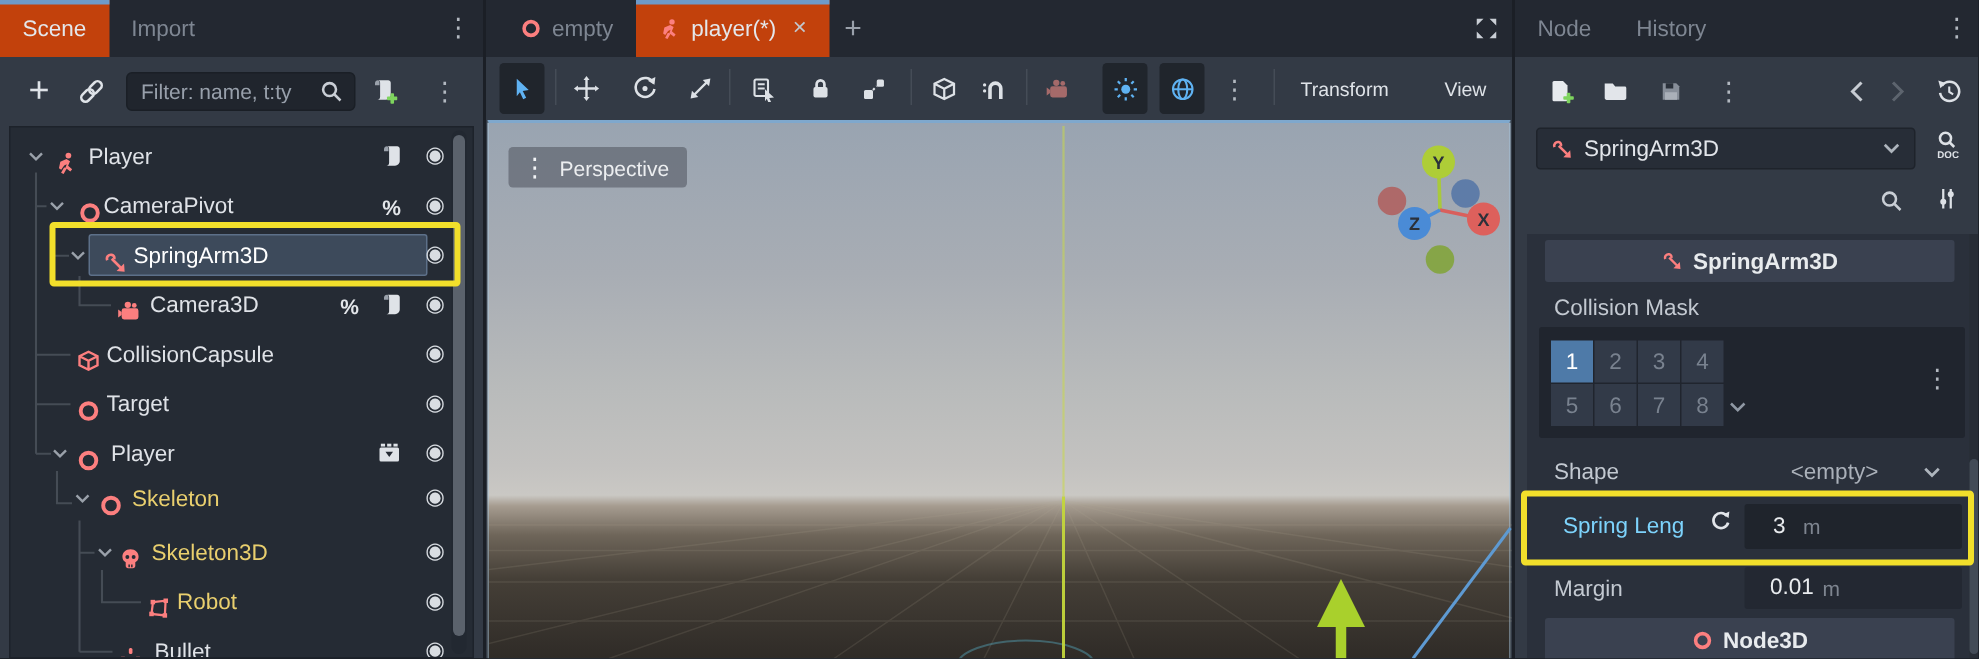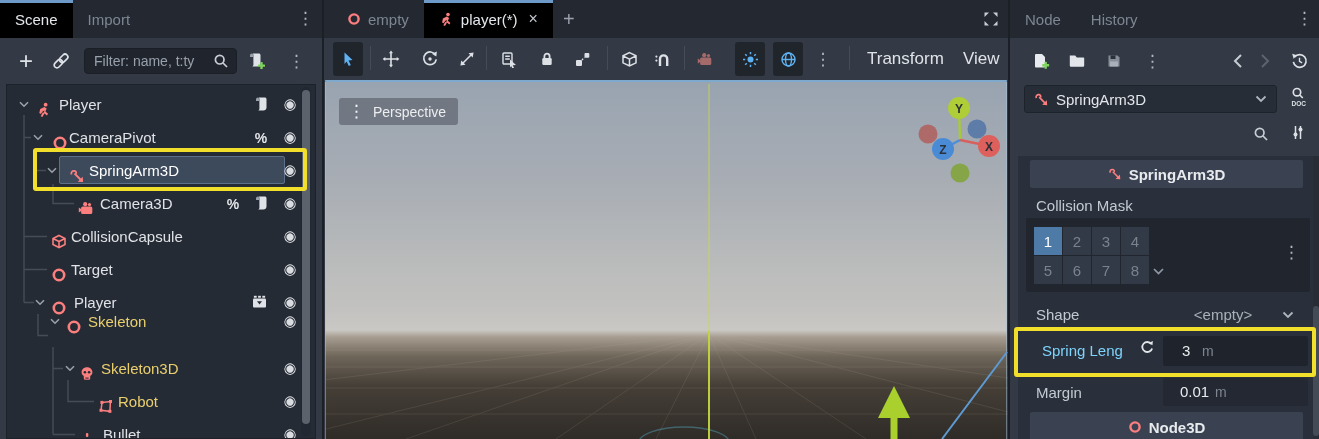--- a/index.html
+++ b/index.html
@@ -2,21 +2,21 @@
 <html><head>
 <meta charset="utf-8">
 <style>
   html,body{margin:0;padding:0;background:#14171c;}
   .root{position:relative;width:1319px;height:439px;background:#1b1f26;overflow:hidden;
         font-family:"Liberation Sans",sans-serif;color:#dfe2e7;font-size:15px;
         -webkit-font-smoothing:antialiased;}
   .panel{position:absolute;top:0;bottom:0;background:#333a45;}
   .tabbar{position:absolute;top:0;left:0;right:0;height:38px;background:#232831;display:flex;align-items:stretch;}
   .tab{display:flex;align-items:center;gap:7px;padding:0 15px;color:#7e8692;font-size:15px;cursor:default;}
-  .tab.active{background:#000000;color:#e4e7eb;box-shadow:inset 0 3px 0 #6d9ac9;}
+  .tab.active{background:#c2410c;color:#e4e7eb;box-shadow:inset 0 3px 0 #6d9ac9;}
   .dots{color:#b2b8c0;font-size:17px;line-height:1;}
   .tb-dots{position:absolute;top:10px;}
   .sep{position:absolute;top:8px;width:1px;height:24px;background:#454c57;}
   .icnbtn{position:absolute;top:50%;transform:translateY(-50%);display:flex;align-items:center;justify-content:center;}
   input{font-family:"Liberation Sans",sans-serif;}
   input::placeholder{color:#98a0ab;opacity:1;}
 
   
   .ltoolbar{position:absolute;top:38px;left:0;right:0;height:46px;}
   .filter-input{position:absolute;left:84px;top:10px;width:153px;height:26px;background:#20252d;
@@ -33,21 +33,21 @@
   .b-eye{left:274px;color:#d9dde2;font-size:15px;}
   .pct{font-size:14px;font-weight:bold;color:#e3e6ea;line-height:18px;}
   .vscroll{position:absolute;left:294px;top:2px;width:10px;bottom:2px;background:#222831;border-radius:5px;}
   .vthumb{position:absolute;left:1px;width:8px;border-radius:4px;background:#5b626c;}
   .hlbox{position:absolute;border:4px solid #f2df2b;border-radius:3px;box-sizing:border-box;z-index:30;pointer-events:none;}
 
   
   .mtoolbar{position:absolute;top:38px;left:0;right:0;height:42px;background:#333a45;}
   .toolbtn{position:absolute;top:4px;width:30px;height:34px;border-radius:3px;display:flex;align-items:center;justify-content:center;}
   .toolbtn.pressed{background:#20252c;}
-  .menu{position:absolute;top:0;height:42px;display:flex;align-items:center;color:#dfe3e8;font-size:17px;}
+  .menu{position:absolute;top:0;height:42px;display:flex;align-items:center;color:#dfe3e8;font-size:13px;}
   .viewport{position:absolute;top:80px;left:1px;right:1px;bottom:0;
      border-top:2px solid #7fa8cd;border-left:1px solid rgba(165,195,220,.5);border-right:1px solid rgba(165,195,220,.5);
      box-sizing:border-box;
      background:linear-gradient(to bottom,#99a4b1 0%,#a8adb4 28%,#b9bbbb 50%,#c3c2c0 64%,
         #cac8c4 69.5%,#a69c90 71.5%,#6e6559 77%,#453f37 85%,#2f2b27 100%);}
   .vp-svg{position:absolute;left:0;top:0;}
   .persp{position:absolute;left:13px;top:16px;height:27px;display:flex;align-items:center;gap:8px;
      background:rgba(106,112,122,.85);border-radius:3px;padding:0 12px 0 9px;color:#eceef0;font-size:14px;}
   .gl{font:700 12px "Liberation Sans",sans-serif;fill:#2b313a;text-anchor:middle;}
 
@@ -222,21 +222,21 @@
                 <rect x="2" y="4.4" width="13" height="9.2" rx="1"></rect>
                 <rect x="2.9" y="1.8" width="2.8" height="1.9"></rect>
                 <rect x="7.1" y="1.8" width="2.8" height="1.9"></rect>
                 <rect x="11.3" y="1.8" width="2.8" height="1.9"></rect>
               </g>
               <path d="M6 7.2h5l-2.5 3.4z" fill="#252b34"></path>
             </svg></span>
         <span class="badge b-eye">◉</span>
       </div>
 
-      <div class="trow" style="top:220px;">
+      <div class="trow" style="top:231px;">
         <svg class="chev" style="left:43px;" width="10" height="7">
             <path d="M1 1.2 5 5.2 9 1.2" fill="none" stroke="#9aa1aa" stroke-width="1.6"></path>
           </svg>
         <span class="nicon" style="left:59px;"><svg width="16" height="16">
               <circle cx="8" cy="8" r="5.2" fill="none" stroke="#fc7f7f" stroke-width="2.6"></circle>
             </svg></span>
         <span class="tlabel inst" style="left:81px;">Skeleton</span>
         <span class="badge b-eye">◉</span>
       </div>
 

